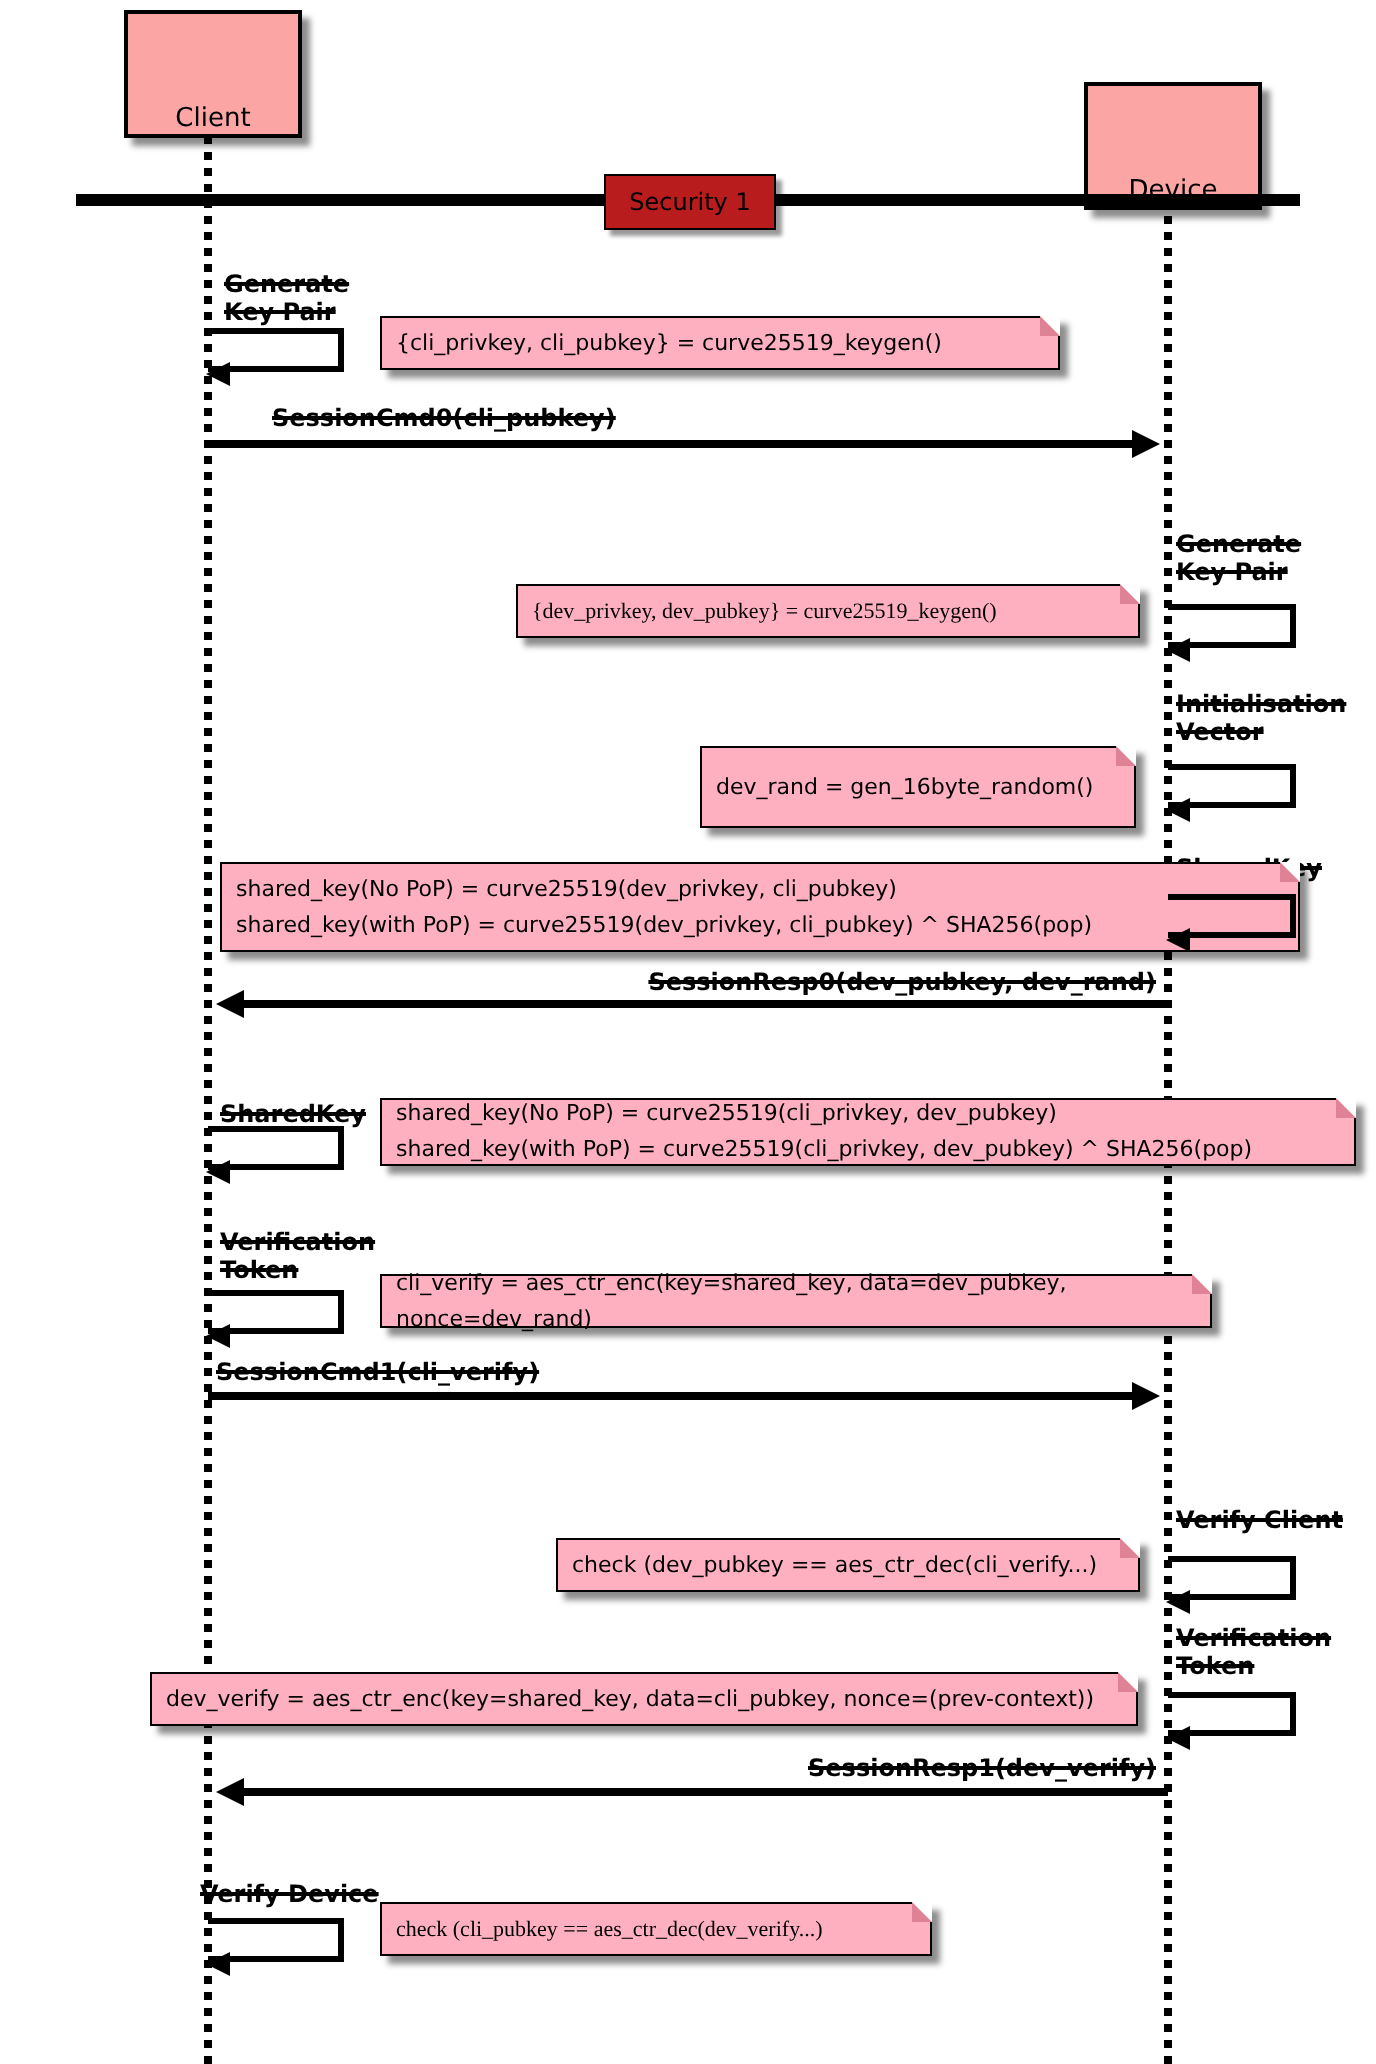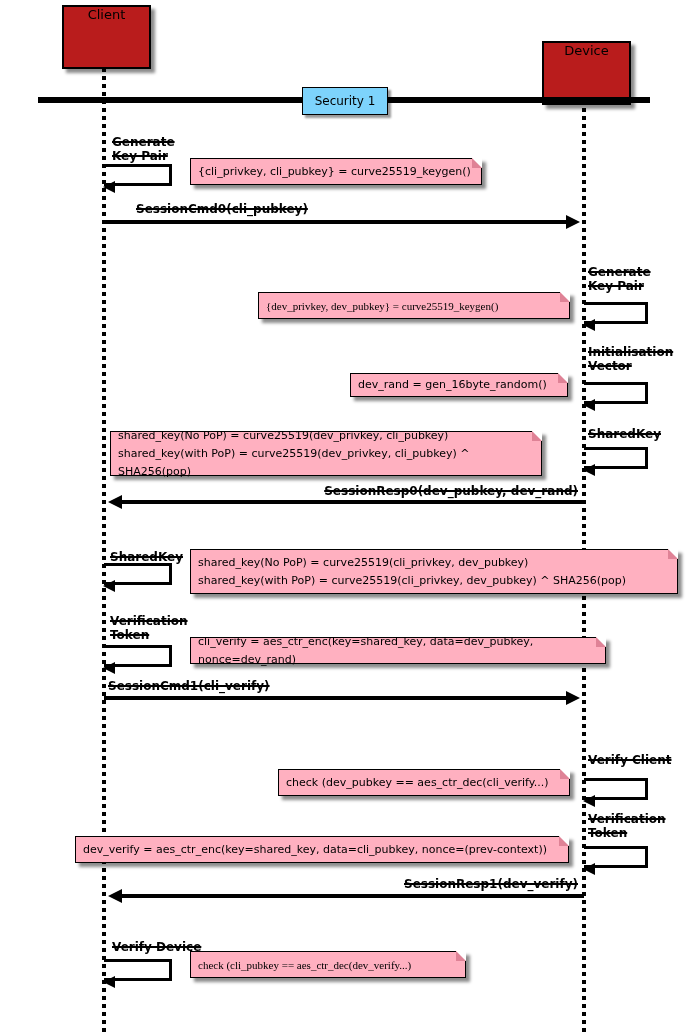--- a/index.html
+++ b/index.html
@@ -1,32 +1,32 @@
 <!DOCTYPE html>
 <html><head>
 <meta charset="utf-8">
 <style>
   html,body { margin:0; padding:0; background:#fff; }
   .diagram {
     position:relative; width:688px; height:1032px; overflow:hidden;
     background:#fff; font-family:"DejaVu Sans", sans-serif; color:#000;
   }
   .actor {
-    position:absolute; width:85px; height:60px; background:#b91c1c;
+    position:absolute; width:85px; height:60px; background:#fca5a5;
     border:2px solid #000; box-shadow:4px 4px 3px rgba(0,0,0,.45);
-    display:flex; align-items:flex-start; justify-content:center; font-size:13px;
+    display:flex; align-items:flex-end; justify-content:center; font-size:13px;
   }
   .lifeline {
     position:absolute; top:68px; height:964px; width:4px;
     background-image:repeating-linear-gradient(to bottom,#000 0 4px,transparent 4px 8px);
   }
   .sep-bar { position:absolute; left:38px; top:97px; width:612px; height:6px; background:#000; }
   .sep-label {
     position:absolute; left:302px; top:87px; width:84px; height:26px;
-    background:#7dd3fc; border:1px solid #000; box-shadow:3px 3px 2px rgba(0,0,0,.4);
+    background:#b91c1c; border:1px solid #000; box-shadow:3px 3px 2px rgba(0,0,0,.4);
     display:flex; align-items:center; justify-content:center; font-size:12px;
   }
   .elabel {
     position:absolute; font-weight:bold; font-size:12px; line-height:14px;
     text-decoration:line-through; text-decoration-thickness:2px;
     white-space:pre-line;
   }
   .elabel.right { text-align:right; }
   .note {
     position:absolute; background:#ffb0c0; border:1px solid #000;
@@ -75,45 +75,45 @@
   </div>
 
   <div class="sep-bar"></div>
   <div class="sep-label">
     <span>Security 1</span>
   </div>
 
   <div class="elabel" style="left:112px; top:135px;">Generate
 Key Pair</div>
   <div class="selfloop" style="left:104px; top:164px; width:68px;"></div>
-  <div class="note" style="left:190px; top:158px; width:292px; height:27px;">{cli_privkey, cli_pubkey} = curve25519_keygen()</div>
+  <div class="note" style="left:190px; top:158px; width:340px; height:27px;">{cli_privkey, cli_pubkey} = curve25519_keygen()</div>
 
   <div class="elabel" style="left:108px; top:202px;margin-left:28px;">SessionCmd0(cli_pubkey)</div>
   <div class="arrow right" style="left:104px; top:220px; width:462px;"></div>
 
   <div class="elabel" style="left:588px; top:265px;">Generate
 Key Pair</div>
   <div class="note" style="left:258px; top:292px; width:312px; height:27px;font-family:Liberation Serif, serif;">{dev_privkey, dev_pubkey} = curve25519_keygen()</div>
   <div class="selfloop" style="left:584px; top:302px; width:64px;"></div>
 
   <div class="elabel" style="left:588px; top:345px;">Initialisation
 Vector</div>
-  <div class="note" style="left:350px; top:373px; width:218px; height:24px;">dev_rand = gen_16byte_random()</div>
+  <div class="note" style="left:350px; top:373px; width:218px; height:41px;">dev_rand = gen_16byte_random()</div>
   <div class="selfloop" style="left:584px; top:382px; width:64px;"></div>
 
   <div class="elabel" style="left:588px; top:427px;">SharedKey</div>
-  <div class="note" style="left:110px; top:431px; width:432px; height:45px;">shared_key(No PoP) = curve25519(dev_privkey, cli_pubkey)
+  <div class="note" style="left:110px; top:431px; width:540px; height:45px;">shared_key(No PoP) = curve25519(dev_privkey, cli_pubkey)
 shared_key(with PoP) = curve25519(dev_privkey, cli_pubkey) ^ SHA256(pop)</div>
   <div class="selfloop" style="left:584px; top:447px; width:64px;"></div>
 
   <div class="elabel right" style="right:110px; top:484px;">SessionResp0(dev_pubkey, dev_rand)</div>
   <div class="arrow left" style="left:122px; top:500px; width:462px;"></div>
 
   <div class="elabel" style="left:110px; top:550px;">SharedKey</div>
-  <div class="note" style="left:190px; top:549px; width:488px; height:45px;">shared_key(No PoP) = curve25519(cli_privkey, dev_pubkey)
+  <div class="note" style="left:190px; top:549px; width:488px; height:34px;">shared_key(No PoP) = curve25519(cli_privkey, dev_pubkey)
 shared_key(with PoP) = curve25519(cli_privkey, dev_pubkey) ^ SHA256(pop)</div>
   <div class="selfloop" style="left:104px; top:563px; width:68px;"></div>
 
   <div class="elabel" style="left:110px; top:614px;">Verification
 Token</div>
   <div class="note" style="left:190px; top:637px; width:416px; height:27px;">cli_verify = aes_ctr_enc(key=shared_key, data=dev_pubkey, nonce=dev_rand)</div>
   <div class="selfloop" style="left:104px; top:645px; width:68px;"></div>
 
   <div class="elabel" style="left:108px; top:679px;">SessionCmd1(cli_verify)</div>
   <div class="arrow right" style="left:104px; top:696px; width:462px;"></div>
@@ -123,17 +123,17 @@
   <div class="selfloop" style="left:584px; top:778px; width:64px;"></div>
 
   <div class="elabel" style="left:588px; top:812px;">Verification
 Token</div>
   <div class="note" style="left:75px; top:836px; width:494px; height:27px;">dev_verify = aes_ctr_enc(key=shared_key, data=cli_pubkey, nonce=(prev-context))</div>
   <div class="selfloop" style="left:584px; top:846px; width:64px;"></div>
 
   <div class="elabel right" style="right:110px; top:877px;">SessionResp1(dev_verify)</div>
   <div class="arrow left" style="left:122px; top:894px; width:462px;"></div>
 
-  <div class="elabel" style="left:112px; top:940px;">Verify Device</div>
+  <div class="elabel" style="left:100px; top:940px;">Verify Device</div>
   <div class="note" style="left:190px; top:951px; width:276px; height:27px;font-family:Liberation Serif, serif;">check (cli_pubkey == aes_ctr_dec(dev_verify...)</div>
   <div class="selfloop" style="left:104px; top:959px; width:68px;"></div>
 
 </div>
 
 </body></html>

